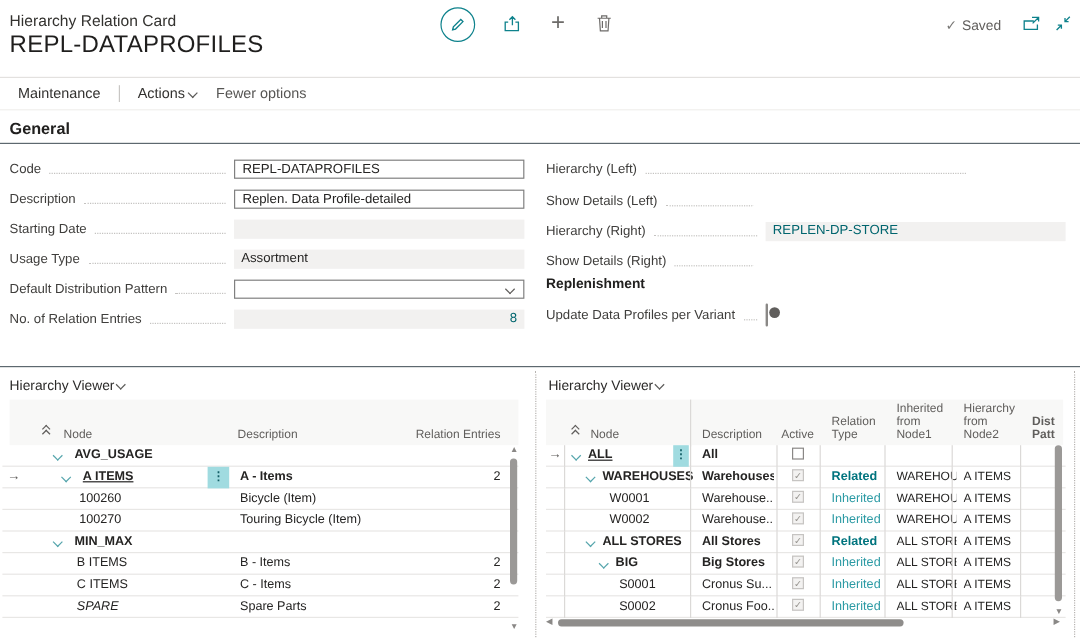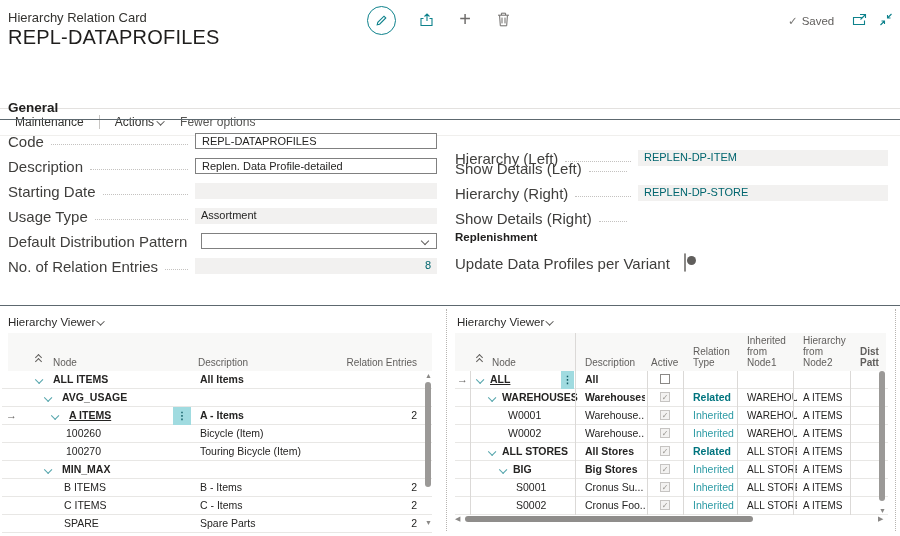--- a/index.html
+++ b/index.html
@@ -16,33 +16,33 @@
   .ic-add { left:456px; top:8px; width:18px; height:22px; font-size:20px; font-weight:300; color:#6d6b69; }
   .ic-del { left:497px; top:12px; }
   .saved { position:absolute; left:788px; top:14px; font-size:11.5px; color:#605e5c; }
   .saved .chk { color:#7a7977; margin-right:4px; }
   .ic-pop { left:852px; top:13px; }
   .ic-coll { left:879px; top:13px; }
 
   
   .actionbar { position:absolute; left:0; top:64px; width:900px; height:28px;
     border-top:1px solid #e3e1df; border-bottom:1px solid #f0efed;
-    display:flex; align-items:center; font-size:12px; color:#32312f;margin-top:44px; }
+    display:flex; align-items:center; font-size:12px; color:#32312f; }
   .ab-item { margin-left:15px; cursor:pointer; }
   .ab-sep { width:1px; height:14px; background:#c8c6c4; margin-left:15px; }
   .ab-chev { display:inline-block; width:6px; height:6px; border-left:1.2px solid #5b5a58; border-bottom:1.2px solid #5b5a58; transform:rotate(-45deg) translateY(-2px); margin-left:5px; }
   .ab-fewer { color:#565553; }
 
   
   .sec-title { position:absolute; left:8px; top:100px; font-size:13.5px; font-weight:700; color:#21201f; }
   .rule { position:absolute; left:0; width:900px; height:1px; background:#5d686f; }
   .rule1 { top:119px; } .rule2 { top:305px; }
 
   .frow { position:absolute; height:16px; display:flex; align-items:center; }
-  .frow .flabel { font-size:15px; color:#3f3e3c; white-space:nowrap; }
+  .frow .flabel { font-size:11px; color:#3f3e3c; white-space:nowrap; }
   .frow .leader { flex:1; border-bottom:1px dotted #c4c2c0; margin:0 7px; height:1px; align-self:center; transform:translateY(3px); }
   .fbox { width:242px; height:16px; font-size:11px; line-height:15px; padding:0 6px; white-space:nowrap; overflow:hidden; }
   .fbox.inp { background:#fff; border:1px solid #808080; }
   .fbox.ro { background:#f2f1f0; border:none; color:#252423; }
   .fbox.link { background:#f2f1f0; border:none; color:#01656e; cursor:pointer; }
   .fbox.num { text-align:right; color:#01656e; }
   .fbox.dd { background:#fff; border:1px solid #808080; position:relative; }
   .dd-chev { position:absolute; right:8px; top:4px; width:6px; height:6px; border-left:1.2px solid #605e5c; border-bottom:1.2px solid #605e5c; transform:rotate(-45deg); }
   .lcol .fbox { width:242px; }
   .rcol .fbox { width:250px; }
@@ -171,24 +171,23 @@
     <span class="flabel">Default Distribution Pattern</span>
       <span class="leader"></span>
     <span class="fbox dd"><span></span><span class="dd-chev"></span></span>
   </div>
   <div class="frow lcol" style="left:8px; top:258px; width:429px;">
     <span class="flabel">No. of Relation Entries</span>
       <span class="leader"></span>
     <span class="fbox ro num">8</span>
   </div>
 
-  <div class="frow rcol" style="left:455px; top:133px; width:433px;margin-top:17px;">
+  <div class="frow rcol" style="left:455px; top:133px; width:357px;">
     <span class="flabel">Hierarchy (Left)</span>
       <span class="leader"></span>
-    <span class="fbox link">REPLEN-DP-ITEM</span>
   </div>
   <div class="frow rcol" style="left:455px; top:185px; width:433px;">
     <span class="flabel">Hierarchy (Right)</span>
       <span class="leader"></span>
     <span class="fbox link">REPLEN-DP-STORE</span>
   </div>
   <div class="frow rcol" style="left:455px; top:160px; width:433px;">
     <span class="flabel">Show Details (Left)</span>
       <span class="leader"></span>
     <span class="togglewrap"><span class="toggle on"><span class="knob"></span></span></span>
@@ -217,26 +216,20 @@
         <i></i>
         <i></i>
       </span>
     <span class="gh-cell" style="left:45px;">Node</span>
     <span class="gh-cell" style="left:190px;">Description</span>
     <span class="gh-cell" style="left:252px; width:157px; text-align:right;">Relation Entries</span>
   </div>
 
   <div class="rows" style="left:2px; width:430px;">
 
-    <div class="grow">
-      <span class="tchev" style="left:34px;"></span>
-      <span class="ntext b" style="left:51px;">ALL ITEMS</span>
-      <span class="l-desc b">All Items</span>
-      <span class="l-entries"></span>
-    </div>
 
     <div class="grow">
       <span class="tchev" style="left:43px;"></span>
       <span class="ntext b" style="left:60px;">AVG_USAGE</span>
       <span class="l-desc"></span>
       <span class="l-entries"></span>
     </div>
 
     <div class="grow">
       <span class="marker">→</span>
@@ -272,21 +265,21 @@
       <span class="l-entries">2</span>
     </div>
 
     <div class="grow">
       <span class="ntext" style="left:62px;">C ITEMS</span>
       <span class="l-desc">C - Items</span>
       <span class="l-entries">2</span>
     </div>
 
     <div class="grow">
-      <span class="ntext" style="left:62px;">SPARE</span>
+      <span class="ntext" style="left:62px;font-style:italic;">SPARE</span>
       <span class="l-desc">Spare Parts</span>
       <span class="l-entries">2</span>
     </div>
   </div>
 
   <div class="vsb" style="left:424px; top:371px; height:160px;">
     <span class="sb-arr" style="left:1px; top:1px;">▲</span>
     <span class="thumb" style="top:11px; height:105px;"></span>
     <span class="sb-arr" style="left:1px; top:148px;">▼</span>
   </div>

